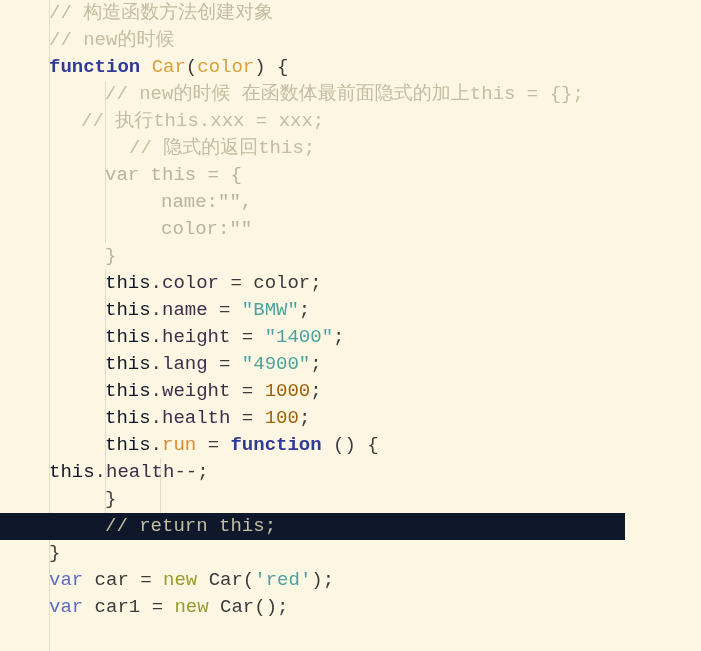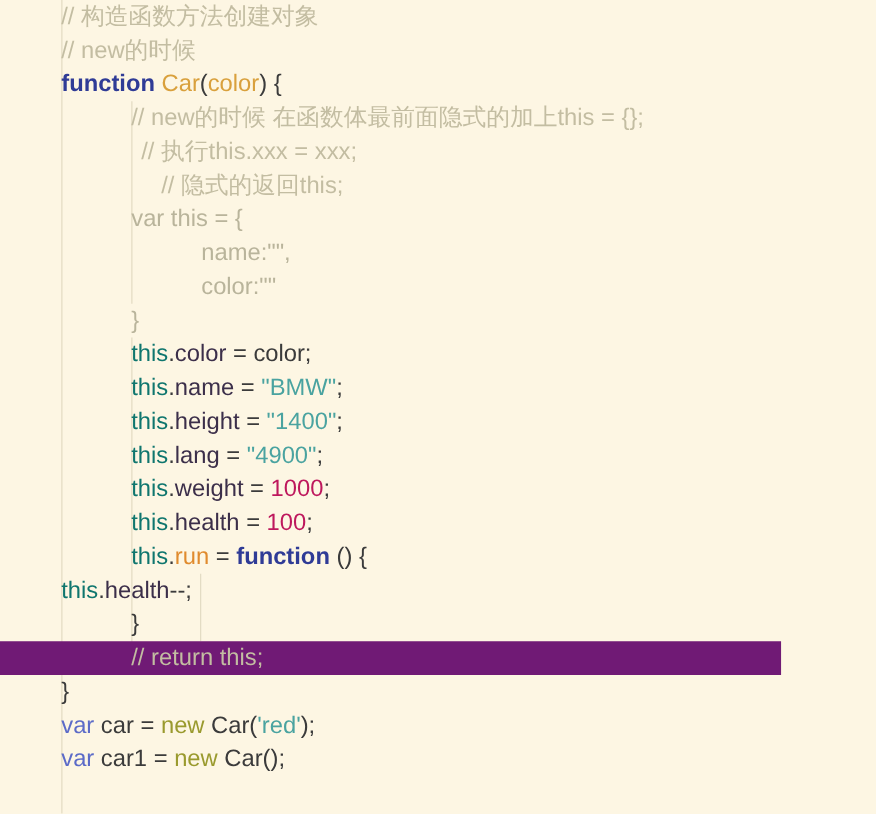--- a/index.html
+++ b/index.html
@@ -10,21 +10,21 @@
   body {
     font-family: "DejaVu Sans Mono", "Liberation Mono", monospace;
   }
 
   #editor {
     position: relative;
     width: 625px;
     height: 651px;
     background: #fdf6e3;
     overflow: hidden;
-    font-family: Liberation Sans, sans-serif;
+    font-family: Liberation Mono, monospace;
     font-size: 19px;
     line-height: 27px;
     letter-spacing: 0px;
   }
 
   
   .guides {
     position: absolute;
     inset: 0;
     pointer-events: none;
@@ -54,27 +54,27 @@
   .line .txt {
     position: relative;
     z-index: 2;
   }
 
   
   .tok-comment   { color: #c3bda2; }
   .tok-dim       { color: #b9b49b; }
   .tok-keyword   { color: #2f3b96; font-weight: bold; }
   .tok-var       { color: #5c6bc8; }
-  .tok-this      { color: #0f766e; }
+  .tok-this      { color: #0f172a; }
   .tok-fnname    { color: #d9a03c; }
   .tok-param     { color: #d9a03c; }
   .tok-prop      { color: #3c2f4a; }
   .tok-propfn    { color: #e08b2e; }
   .tok-string    { color: #4aa3a0; }
-  .tok-number    { color: #be185d; }
+  .tok-number    { color: #a16207; }
   .tok-new       { color: #9a9a2e; }
   .tok-plain     { color: #3b3b3b; }
   .tok-punct     { color: #3b3b3b; }
 </style>
 </head>
 <body>
 
 <div id="editor">
 
   <div class="guides">
@@ -82,35 +82,35 @@
       <div class="guide" style="left: 105px; top: 81px; height: 162px; background: rgb(227, 220, 196);"></div>
       <div class="guide" style="left: 105px; top: 270px; height: 270px; background: rgb(227, 220, 196);"></div>
       <div class="guide" style="left: 160px; top: 459px; height: 54px; background: rgb(227, 220, 196);"></div>
     </div>
 
   <div class="code-layer">
       <div class="line"><span class="txt" style="padding-left: 0px;"><span class="tok-comment">// </span><span class="tok-comment">构造函数方法创建对象</span></span></div>
       <div class="line"><span class="txt" style="padding-left: 0px;"><span class="tok-comment">// </span><span class="tok-comment">new的时候</span></span></div>
       <div class="line"><span class="txt" style="padding-left: 0px;"><span class="tok-keyword">function</span><span class="tok-plain"> </span><span class="tok-fnname">Car</span><span class="tok-punct">(</span><span class="tok-param">color</span><span class="tok-punct">)</span><span class="tok-punct"> {</span></span></div>
       <div class="line"><span class="txt" style="padding-left: 56px;"><span class="tok-comment">// </span><span class="tok-comment">new的时候 在函数体最前面隐式的加上this = {};</span></span></div>
-      <div class="line"><span class="txt" style="padding-left: 64px;"><span class="tok-comment">// </span><span class="tok-comment">执行this.xxx = xxx;</span></span></div>
+      <div class="line"><span class="txt" style="padding-left: 32px;"><span class="tok-comment">// </span><span class="tok-comment">执行this.xxx = xxx;</span></span></div>
       <div class="line"><span class="txt" style="padding-left: 80px;"><span class="tok-comment">// </span><span class="tok-comment">隐式的返回this;</span></span></div>
       <div class="line"><span class="txt" style="padding-left: 56px; margin-top: 43px;"><span class="tok-dim">var this = {</span></span></div>
       <div class="line"><span class="txt" style="padding-left: 112px;"><span class="tok-dim">name:"",</span></span></div>
       <div class="line"><span class="txt" style="padding-left: 112px;"><span class="tok-dim">color:""</span></span></div>
       <div class="line"><span class="txt" style="padding-left: 56px;"><span class="tok-dim">}</span></span></div>
       <div class="line"><span class="txt" style="padding-left: 56px;"><span class="tok-this">this</span><span class="tok-punct">.</span><span class="tok-prop">color</span><span class="tok-plain"> = </span><span class="tok-plain">color</span><span class="tok-punct">;</span></span></div>
       <div class="line"><span class="txt" style="padding-left: 56px;"><span class="tok-this">this</span><span class="tok-punct">.</span><span class="tok-prop">name</span><span class="tok-plain"> = </span><span class="tok-string">"BMW"</span><span class="tok-punct">;</span></span></div>
       <div class="line"><span class="txt" style="padding-left: 56px;"><span class="tok-this">this</span><span class="tok-punct">.</span><span class="tok-prop">height</span><span class="tok-plain"> = </span><span class="tok-string">"1400"</span><span class="tok-punct">;</span></span></div>
       <div class="line"><span class="txt" style="padding-left: 56px;"><span class="tok-this">this</span><span class="tok-punct">.</span><span class="tok-prop">lang</span><span class="tok-plain"> = </span><span class="tok-string">"4900"</span><span class="tok-punct">;</span></span></div>
       <div class="line"><span class="txt" style="padding-left: 56px;"><span class="tok-this">this</span><span class="tok-punct">.</span><span class="tok-prop">weight</span><span class="tok-plain"> = </span><span class="tok-number">1000</span><span class="tok-punct">;</span></span></div>
       <div class="line"><span class="txt" style="padding-left: 56px;"><span class="tok-this">this</span><span class="tok-punct">.</span><span class="tok-prop">health</span><span class="tok-plain"> = </span><span class="tok-number">100</span><span class="tok-punct">;</span></span></div>
       <div class="line"><span class="txt" style="padding-left: 56px;"><span class="tok-this">this</span><span class="tok-punct">.</span><span class="tok-propfn">run</span><span class="tok-plain"> = </span><span class="tok-keyword">function</span><span class="tok-punct"> () {</span></span></div>
       <div class="line"><span class="txt" style=""><span class="tok-this">this</span><span class="tok-punct">.</span><span class="tok-prop">health</span><span class="tok-punct">--;</span></span></div>
       <div class="line"><span class="txt" style="padding-left: 56px;"><span class="tok-punct">}</span></span></div>
-      <div class="line active-line" style="background: #701a75;"><span class="txt" style="padding-left: 56px;"><span class="tok-comment">// </span><span class="tok-comment">return this;</span></span></div>
+      <div class="line active-line" style="background: #0f172a;"><span class="txt" style="padding-left: 56px;"><span class="tok-comment">// </span><span class="tok-comment">return this;</span></span></div>
       <div class="line"><span class="txt" style="padding-left: 0px;"><span class="tok-punct">}</span></span></div>
       <div class="line"><span class="txt" style="padding-left: 0px;"><span class="tok-var">var</span><span class="tok-plain"> car = </span><span class="tok-new">new</span><span class="tok-plain"> Car(</span><span class="tok-string">'red'</span><span class="tok-punct">);</span></span></div>
       <div class="line"><span class="txt" style="padding-left: 0px;"><span class="tok-var">var</span><span class="tok-plain"> car1 = </span><span class="tok-new">new</span><span class="tok-plain"> Car();</span></span></div>
       <div class="line"><span class="txt" style="padding-left: 0px;"></span></div>
     </div>
 
 </div>
 
 </body></html>

